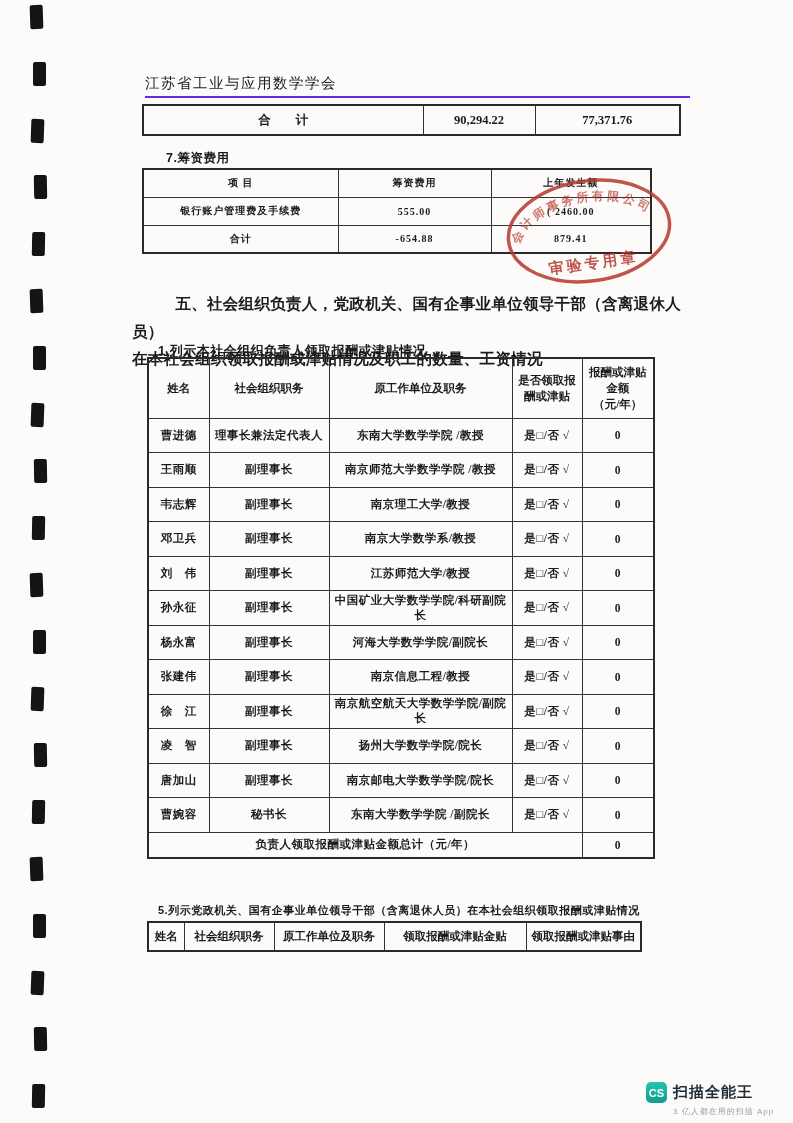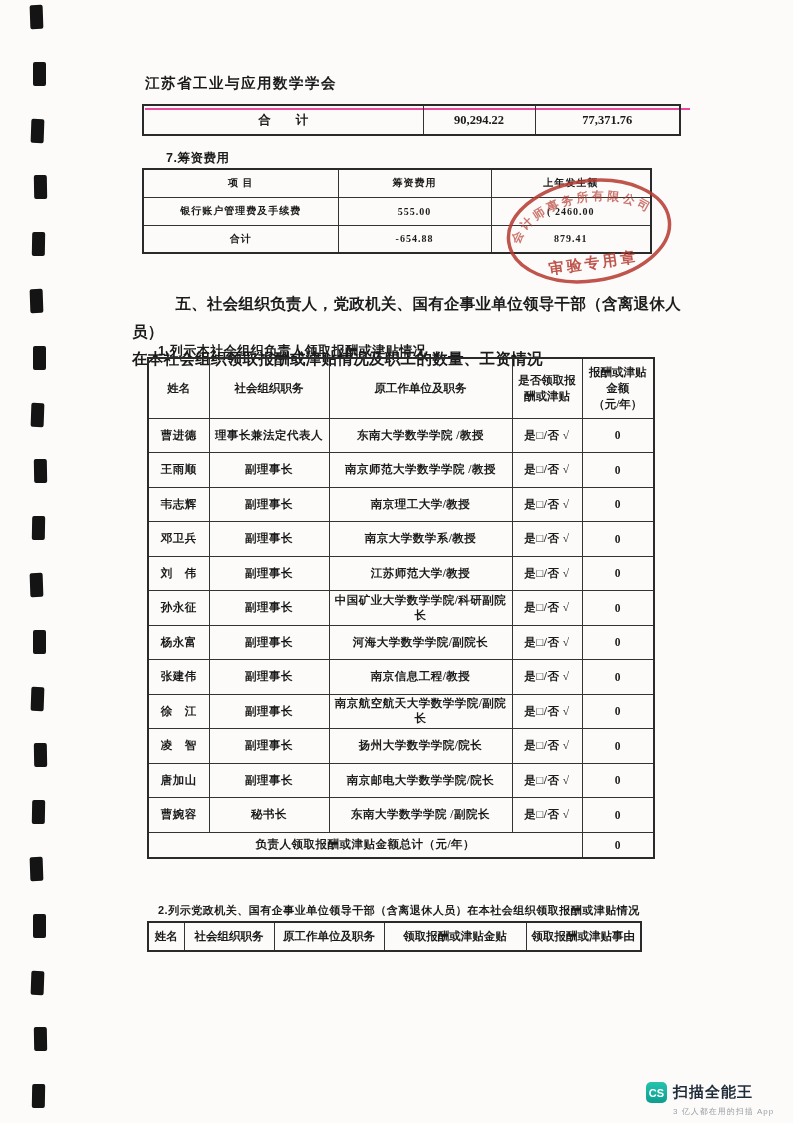--- a/index.html
+++ b/index.html
@@ -16,22 +16,22 @@
     background:#fcfbf9;
   }
   
   .binder-mark {
     position:absolute; width:13px; height:24px;
     background:#141414; border-radius:2px;
   }
   
   .org-title {
     position:absolute; left:145px; top:74px; width:545px;
-    font-size:14.5px; font-weight:bold; letter-spacing:1.5px;
-    border-bottom:2px solid #ec4899; padding-bottom:15px;
+    font-size:14.5px; font-weight:normal; letter-spacing:1.5px;
+    border-bottom:2px solid #6d28d9; padding-bottom:3px;
   }
   table { border-collapse:collapse; table-layout:fixed; }
   td, th {
     border:1.4px solid #333; text-align:center; vertical-align:middle;
     font-weight:600; overflow:hidden; padding:1px 2px;
   }
   
   .summary-table { position:absolute; left:142px; top:104px; width:537px; border:2px solid #2a2a2a; }
   .summary-table td { height:30px; font-size:12.5px; }
   
@@ -273,21 +273,21 @@
         </tr>
       </tbody>
     <tfoot>
       <tr class="footer-row">
         <td colspan="4">负责人领取报酬或津贴金额总计（元/年）</td>
         <td>0</td>
       </tr>
     </tfoot>
   </table>
 
-  <div class="sec-title" id="officials-title">2.列示党政机关、国有企事业单位领导干部（含离退休人员）在本社会组织领取报酬或津贴情况</div>
+  <div class="sec-title" id="officials-title">5.列示党政机关、国有企事业单位领导干部（含离退休人员）在本社会组织领取报酬或津贴情况</div>
 
   <table class="officials-table">
     <colgroup>
         <col style="width:36px">
         <col style="width:90px">
         <col style="width:110px">
         <col style="width:142px">
         <col style="width:115px">
       </colgroup>
     <tbody>

